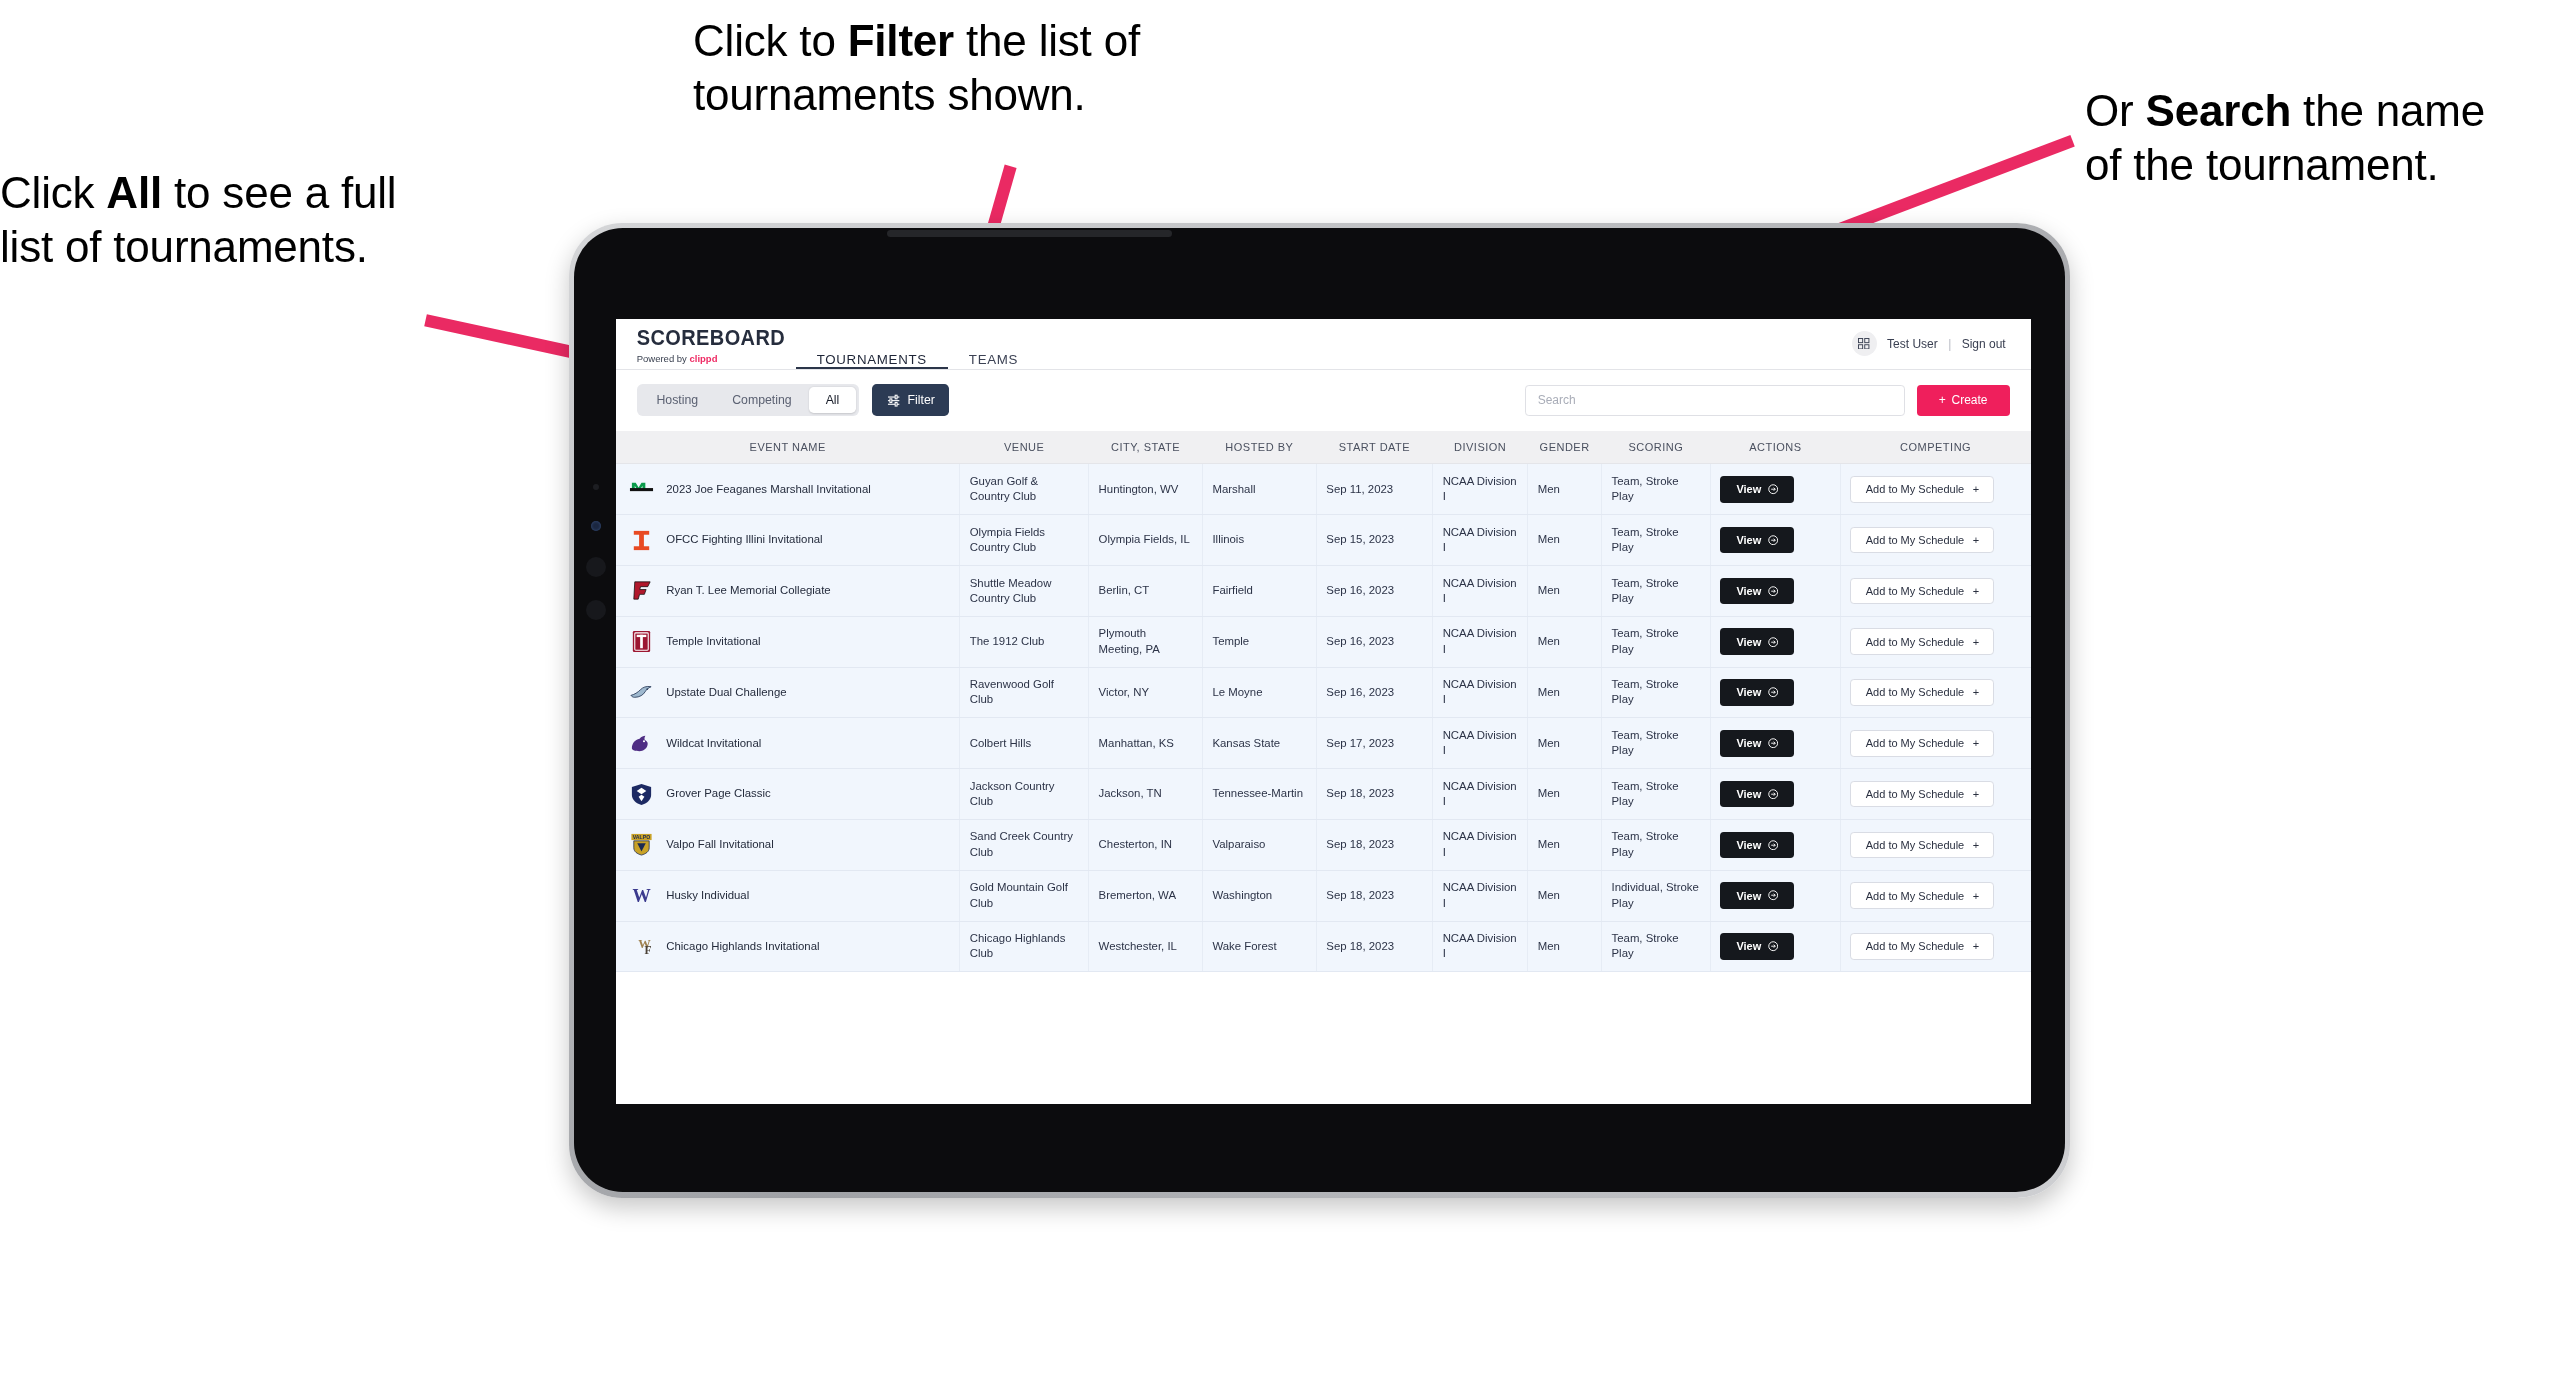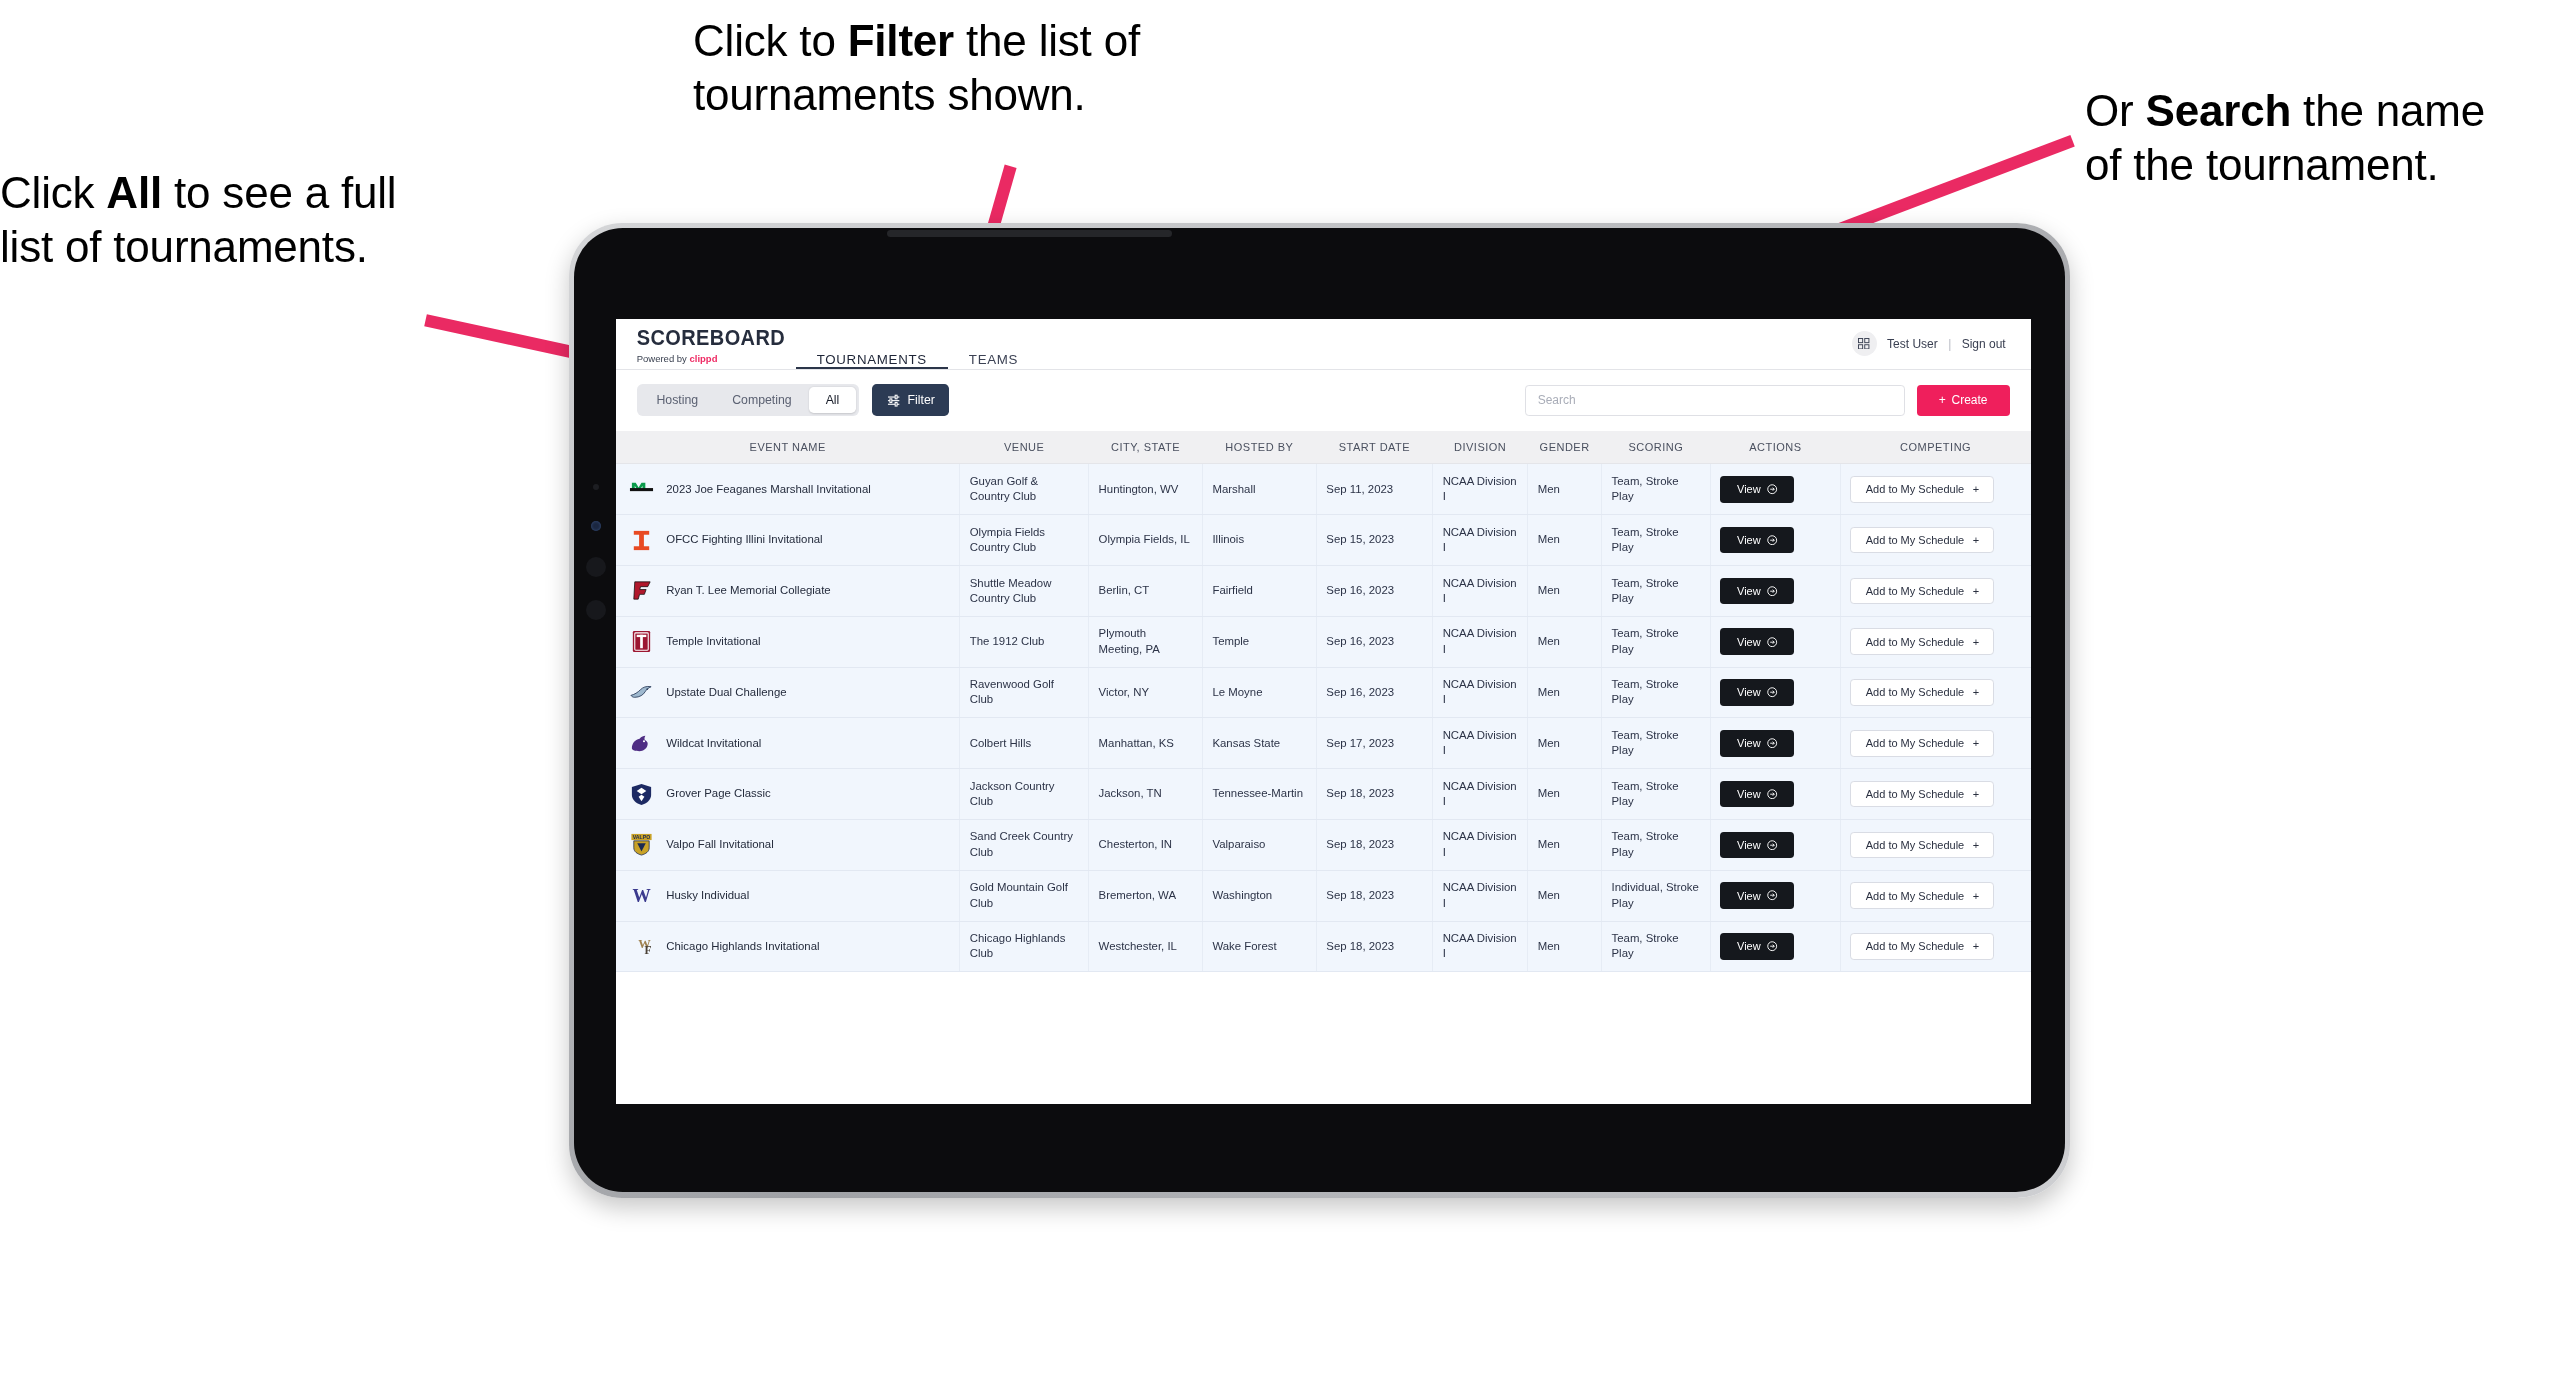--- a/index.html
+++ b/index.html
@@ -162,21 +162,21 @@
   .c-comp   { width: 152px; }
 
   .evt { display: flex; align-items: center; gap: 12.3px; padding-left: 3.8px; }
   .logo { width: 25px; height: 25px; flex: none; display:block; }
   .evt-label { font-size: 11.4px; color: #242b3c; }
 
   .view-btn {
     display: flex; align-items: center; justify-content: center; gap: 6.6px;
     background: #15181d; color: #ffffff; border: none;
     height: 26.6px; width: 74px; border-radius: 3.8px;
-    font-size: 11px; cursor: pointer; font-family: "Liberation Sans", sans-serif;
+    font-size: 11px; cursor: pointer; font-family: "Liberation Sans", sans-serif; font-weight: bold;
   }
   .sched-btn {
     display: flex; align-items: center; justify-content: center; gap: 8.5px;
     background: #ffffff; color: #2a3040; border: 0.9px solid #d9dce4;
     height: 26.6px; width: 144px; border-radius: 3.8px;
     font-size: 11px; cursor: pointer; font-family: "Liberation Sans", sans-serif;
   }
 </style>
 </head>
 <body>

